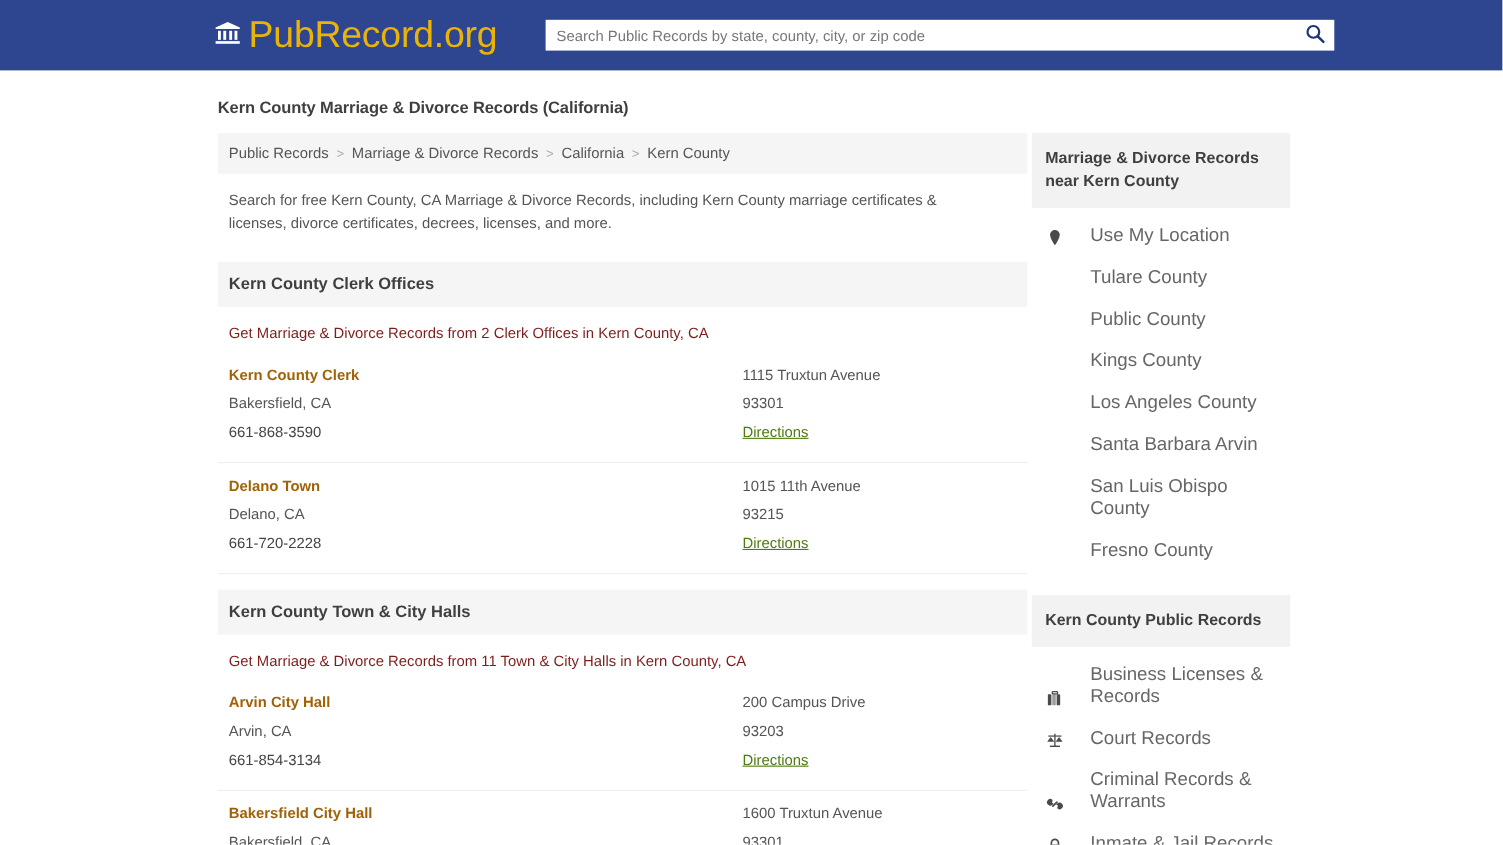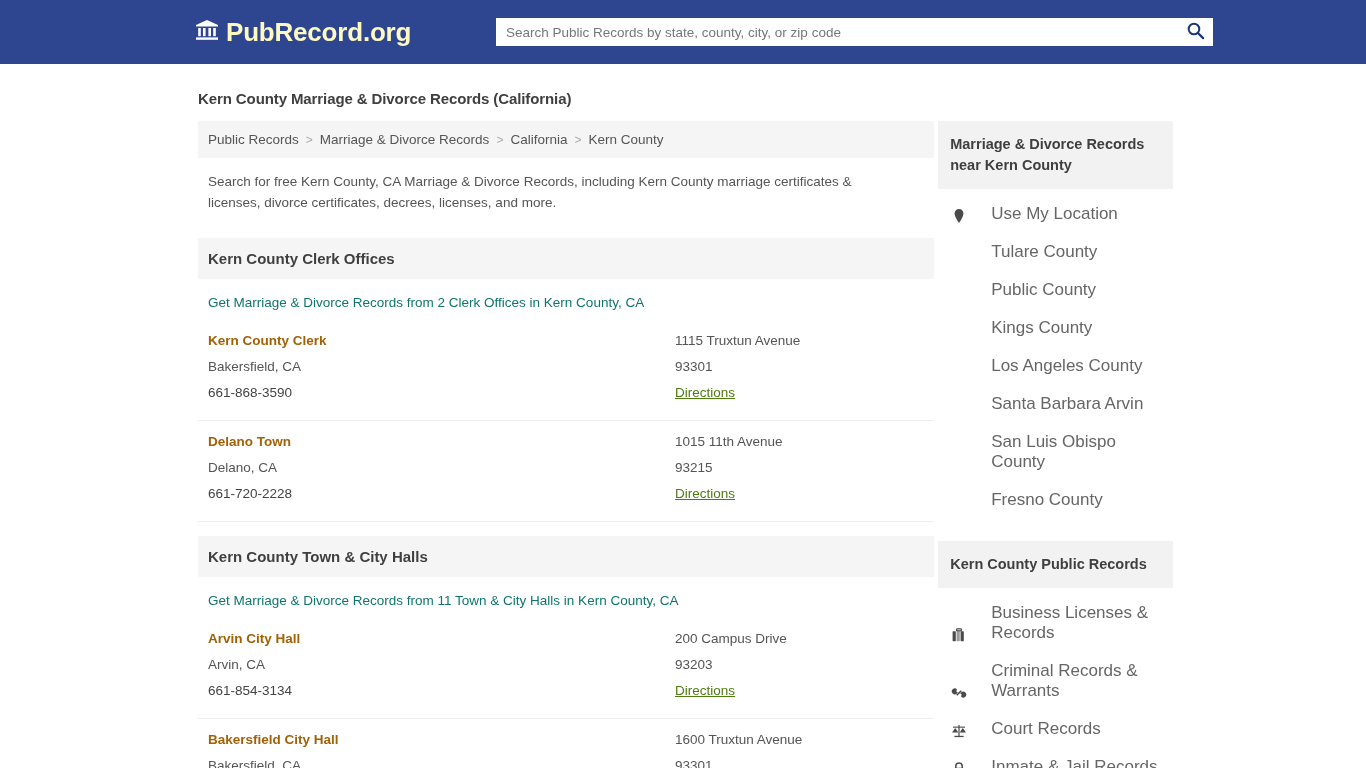--- a/index.html
+++ b/index.html
@@ -24,23 +24,23 @@
   .brand {
     display: flex;
     align-items: center;
     gap: 7px;
     margin-left: 195px;
     text-decoration: none;
     user-select: none;
   }
   .brand-icon { display: block; }
   .brand-text {
-    color: #fef9c3;
-    font-size: 26px;
-    font-weight: bold;
+    color: #eab308;
+    font-size: 34px;
+    font-weight: normal;
     letter-spacing: -0.2px;
     line-height: 1;
   }
   .search-wrap {
     position: absolute;
     left: 496px;
     top: 18px;
     width: 717px;
     height: 28px;
     background: #ffffff;
@@ -144,21 +144,21 @@
   .section-head {
     background: #f5f5f5;
     padding: 12px 10px;
     font-size: 15px;
     font-weight: bold;
     color: #3f3f3f;
     margin-top: 14px;
   }
   .section-sub {
     font-size: 13.5px;
-    color: #0f766e;
+    color: #7f1d1d;
     padding: 16px 10px 10px 10px;
     margin: 0;
   }
 
   .record-row {
     display: flex;
     padding: 8px 10px 14px 10px;
     border-bottom: 1px solid #eeeeee;
   }
   .record-row:last-child { border-bottom: 0; }
@@ -389,41 +389,41 @@
                   <rect x="1.6" y="4.2" width="3.2" height="10" rx="0.6" fill="#4a4a4a"></rect>
                   <rect x="5.6" y="4.2" width="3.2" height="10" rx="0.6" fill="#4a4a4a" opacity="0.55"></rect>
                   <rect x="9.6" y="4.2" width="3.2" height="10" rx="0.6" fill="#4a4a4a"></rect>
                 </svg>
               </span>
               <span>Business Licenses &amp; Records</span>
             </li>
             <li class="side-item">
               <span class="ico">
                 <svg width="16" height="16" viewBox="0 0 16 16">
-                  <path d="M5.9 4.2a3 3 0 1 0 0 4.3l1.4-1.4a1.1 1.1 0 0 1-1.6-1.5zM10.1 11.8a3 3 0 1 0 0-4.3L8.7 8.9a1.1 1.1 0 0 1 1.6 1.5z" fill="#4a4a4a"></path>
-                  <path d="M6.2 9.8l3.6-3.6" stroke="#4a4a4a" stroke-width="1.6" stroke-linecap="round"></path>
-                </svg>
-              </span>
-              <span>Criminal Records &amp; Warrants</span>
-            </li>
-            <li class="side-item">
-              <span class="ico">
-                <svg width="16" height="16" viewBox="0 0 16 16">
                   <rect x="7.4" y="2" width="1.2" height="11.6" fill="#4a4a4a"></rect>
                   <rect x="3.4" y="12.8" width="9.2" height="1.3" fill="#4a4a4a"></rect>
                   <rect x="2" y="3.6" width="12" height="1.1" fill="#4a4a4a"></rect>
                   <path d="M1 9.4 L4.2 4.9 L7.4 9.4 Z" fill="#4a4a4a"></path>
                   <path d="M8.6 9.4 L11.8 4.9 L15 9.4 Z" fill="#4a4a4a"></path>
                 </svg>
               </span>
               <span>Court Records</span>
             </li>
             <li class="side-item">
               <span class="ico">
                 <svg width="16" height="16" viewBox="0 0 16 16">
+                  <path d="M5.9 4.2a3 3 0 1 0 0 4.3l1.4-1.4a1.1 1.1 0 0 1-1.6-1.5zM10.1 11.8a3 3 0 1 0 0-4.3L8.7 8.9a1.1 1.1 0 0 1 1.6 1.5z" fill="#4a4a4a"></path>
+                  <path d="M6.2 9.8l3.6-3.6" stroke="#4a4a4a" stroke-width="1.6" stroke-linecap="round"></path>
+                </svg>
+              </span>
+              <span>Criminal Records &amp; Warrants</span>
+            </li>
+            <li class="side-item">
+              <span class="ico">
+                <svg width="16" height="16" viewBox="0 0 16 16">
                   <path d="M4.8 7V5.2a3.2 3.2 0 0 1 6.4 0V7" fill="none" stroke="#4a4a4a" stroke-width="1.5"></path>
                   <rect x="3" y="6.8" width="10" height="7.6" rx="1.1" fill="#4a4a4a"></rect>
                 </svg>
               </span>
               <span>Inmate &amp; Jail Records</span>
             </li>
             <li class="side-item active">
               <span class="ico">
                 <svg width="16" height="16" viewBox="0 0 16 16">
                   <circle cx="4.6" cy="6.2" r="3" fill="none" stroke="#ffffff" stroke-width="1.7"></circle>

